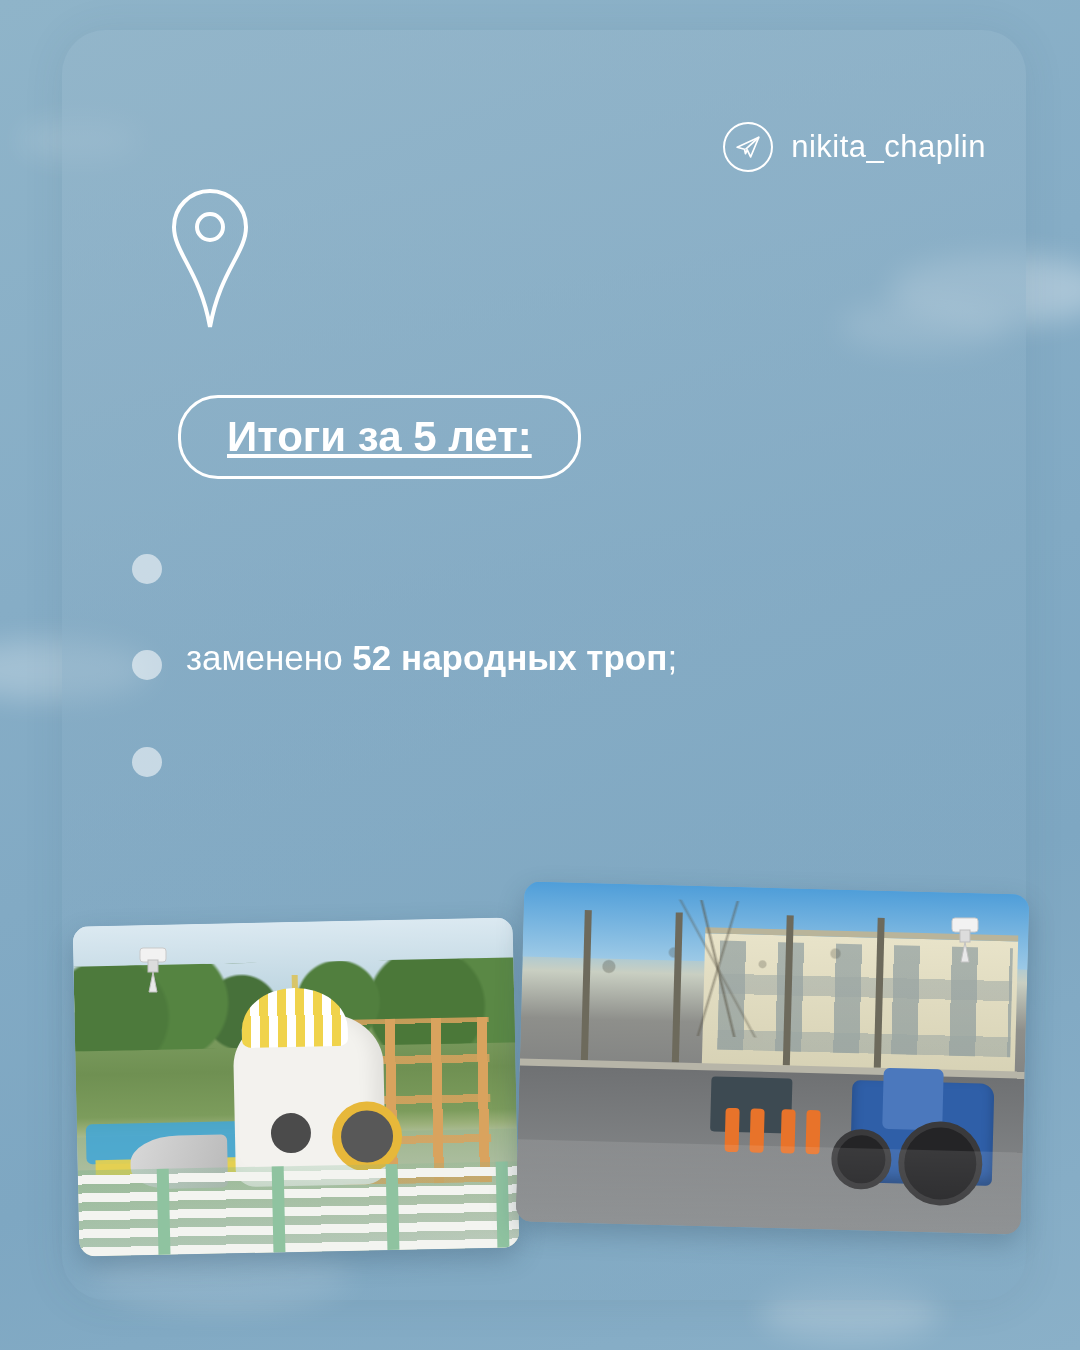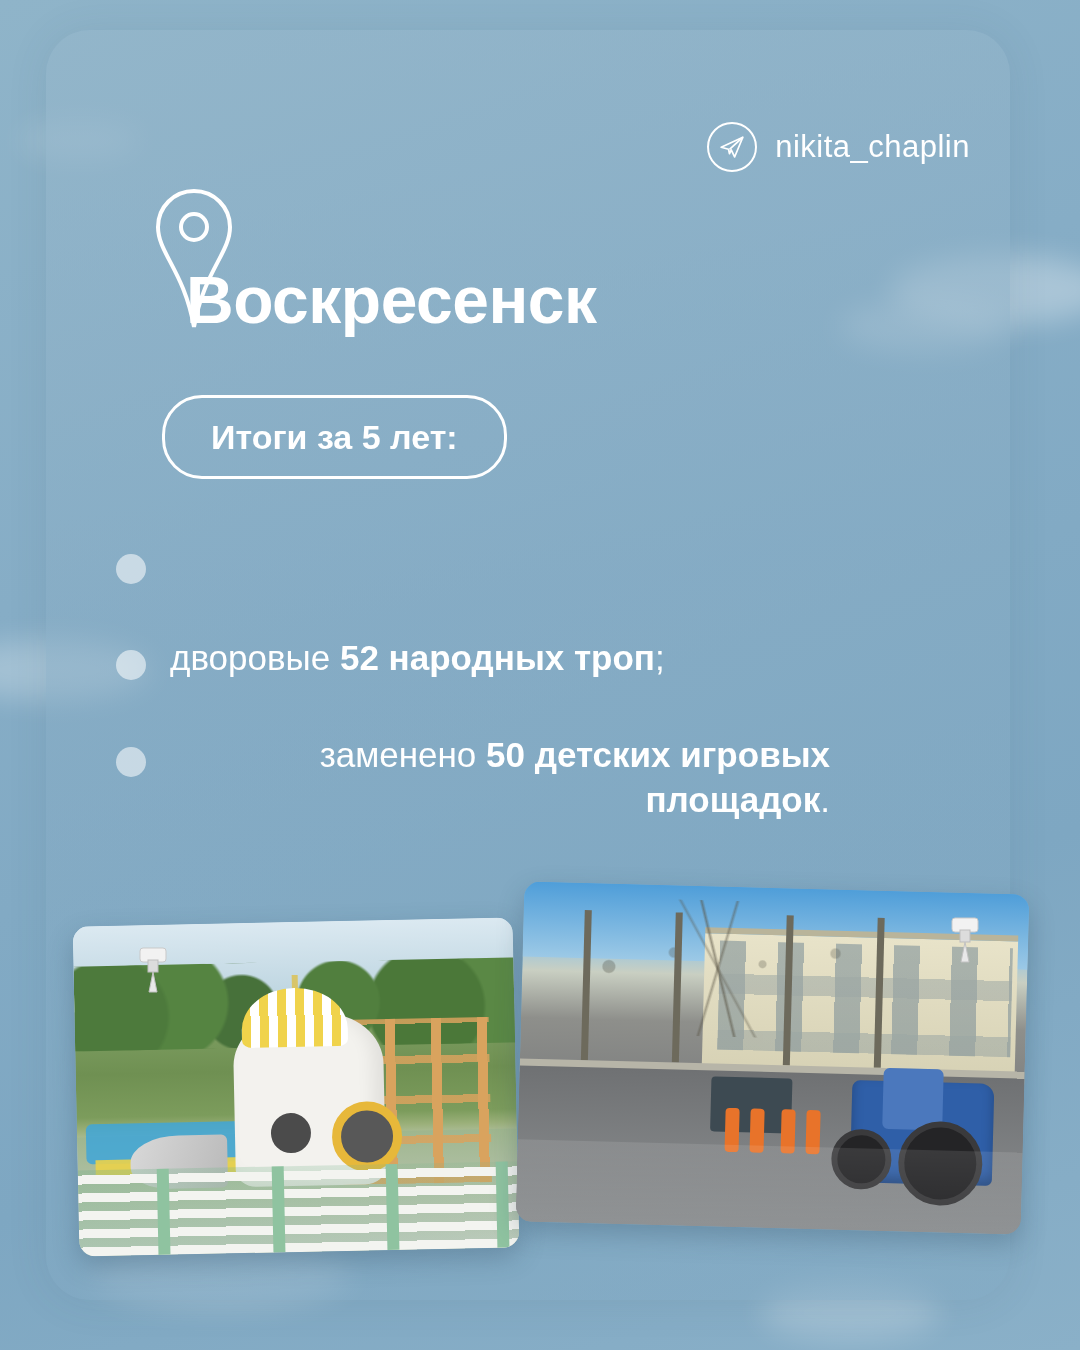--- a/index.html
+++ b/index.html
@@ -30,29 +30,28 @@
   .cloud.c1 { width: 220px; height: 70px; top: 255px; right: -30px; }
   .cloud.c2 { width: 170px; height: 52px; top: 300px; right: 70px; background: rgba(255,255,255,0.22); }
   .cloud.c3 { width: 200px; height: 60px; top: 640px; left: -50px; background: rgba(255,255,255,0.25); }
   .cloud.c4 { width: 260px; height: 70px; bottom: 40px; left: 90px; background: rgba(255,255,255,0.18); }
   .cloud.c5 { width: 180px; height: 55px; bottom: 10px; right: 140px; background: rgba(255,255,255,0.20); }
   .cloud.c6 { width: 120px; height: 40px; top: 120px; left: 20px; background: rgba(255,255,255,0.14); }
 
   
   .card {
     position: absolute;
-    left: 46px;
+    left: 62px;
     top: 30px;
     width: 964px;
     height: 1270px;
     border-radius: 44px;
     background: linear-gradient(170deg, rgba(150,183,203,0.55) 0%, rgba(135,172,196,0.45) 45%, rgba(128,168,194,0.40) 100%);
     box-shadow: 0 2px 40px rgba(60,90,110,0.10);
     overflow: hidden;
-    text-align: right;
   }
 
   
   .account {
     position: absolute;
     right: 40px;
     top: 92px;
     display: flex;
     align-items: center;
     gap: 18px;
@@ -97,22 +96,23 @@
     height: 78px;
     padding: 0 46px;
     border: 3px solid #ffffff;
     border-radius: 40px;
     display: flex;
     align-items: center;
     justify-content: center;
   }
   .pill span {
     color: #ffffff;
-    font-size: 34px;
+    font-size: 42px;
     font-weight: bold;
+    text-decoration: underline;
   }
 
   
   .bullets {
     position: absolute;
     left: 70px;
     top: 510px;
     width: 800px;
   }
   .bullet {
@@ -294,44 +294,40 @@
     <span class="handle">nikita_chaplin</span>
   </div>
 
   <span class="pin">
     <svg width="96" height="150" viewBox="0 0 96 150" aria-hidden="true">
       <path d="M48 6C28 6 12 22 12 42c0 26 26 44 36 100 10-56 36-74 36-100 0-20-16-36-36-36z" fill="none" stroke="#ffffff" stroke-width="4"></path>
       <circle cx="48" cy="42" r="13" fill="none" stroke="#ffffff" stroke-width="4"></circle>
     </svg>
   </span>
 
-  <div class="city">Воскресенск</div>
 
   <div class="pill">
     <span>Итоги за 5 лет:</span>
   </div>
 
   <div class="bullets">
 
     <div class="bullet">
       <span class="dot"></span>
     </div>
 
     <div class="bullet">
       <span class="dot"></span>
       <div class="btext">
-        <span>дворовые </span><b>52 народных троп</b><span>;</span>
+        <span>заменено </span><b>52 народных троп</b><span>;</span>
       </div>
     </div>
 
     <div class="bullet">
       <span class="dot"></span>
-      <div class="btext">
-        <span>заменено </span><b>50 детских игровых площадок</b><span>.</span>
-      </div>
     </div>
 
   </div>
 </div>
 
 <div class="photos">
 
   <div class="photo left">
     <div class="pg">
       <div class="pg-sky"></div>

